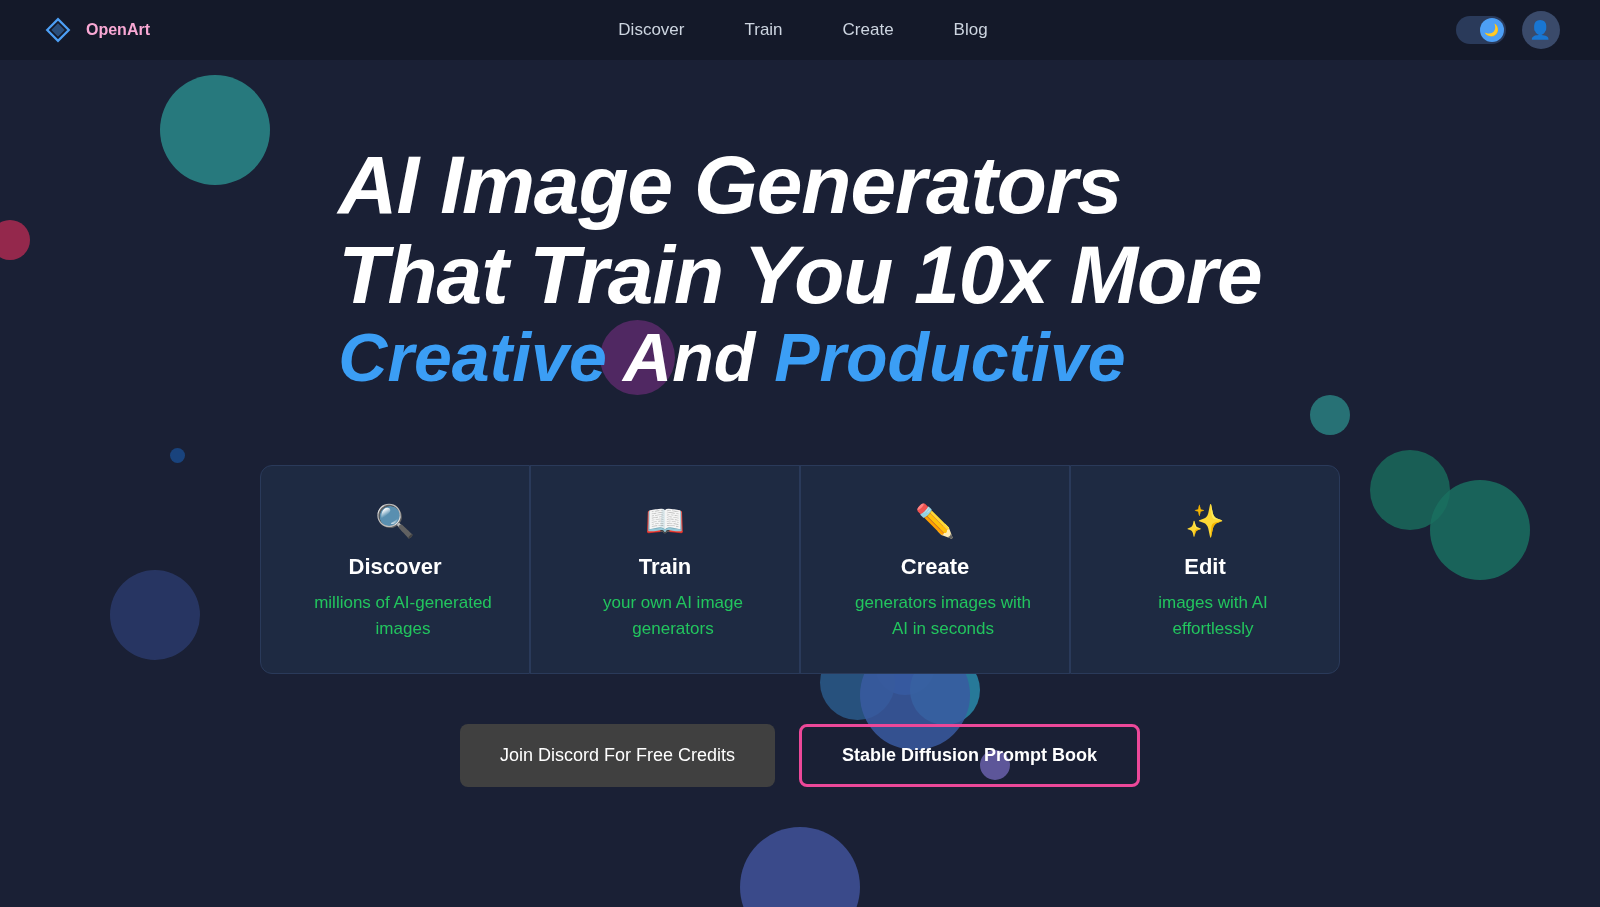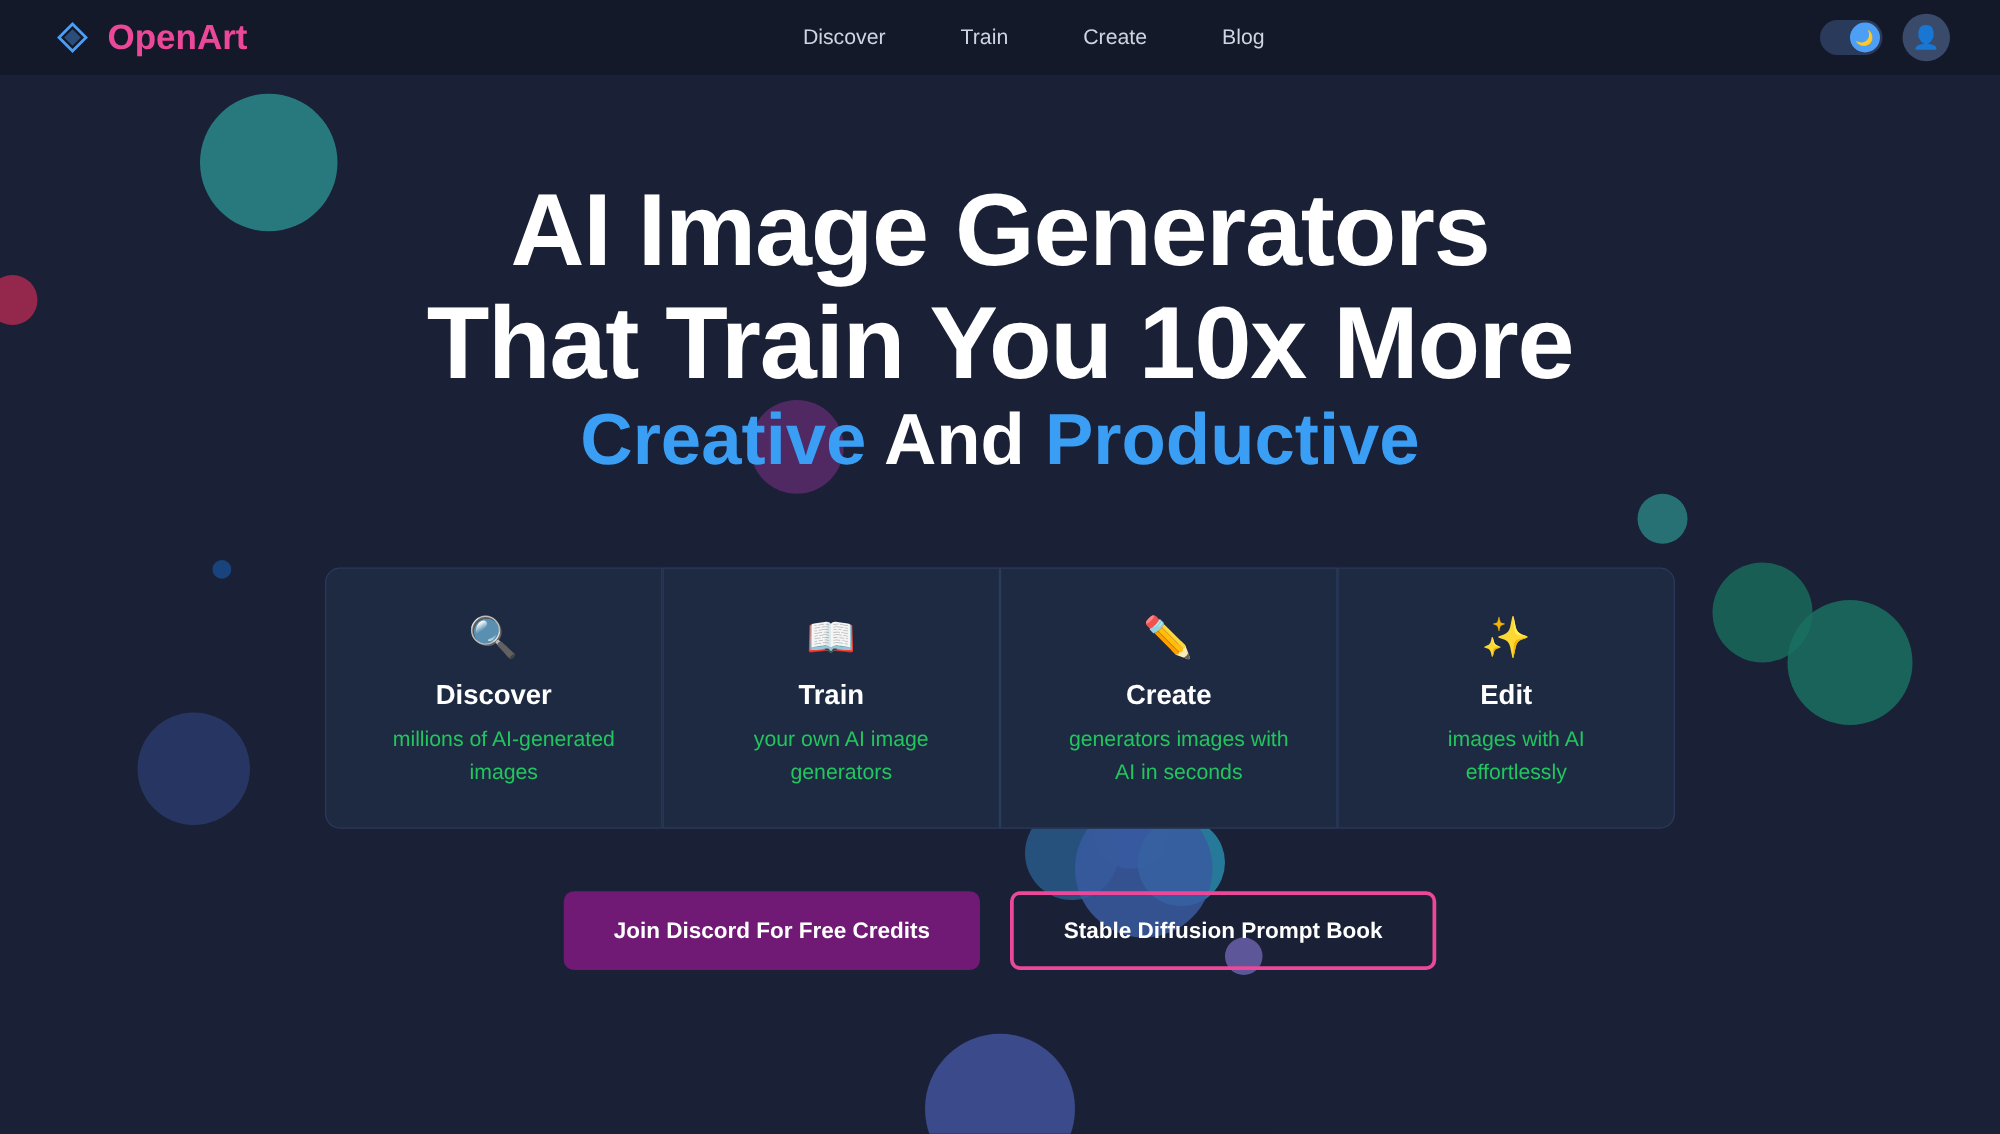--- a/index.html
+++ b/index.html
@@ -20,22 +20,22 @@
       background: #141929;
       display: flex;
       align-items: center;
       padding: 0 40px;
       z-index: 100;
     }
     .nav-logo {
       display: flex;
       align-items: center;
       gap: 10px;
-      color: #ec4899;
-      font-size: 28px;
+      color: #f9a8d4;
+      font-size: 16px;
       font-weight: 600;
       flex: 0 0 auto;
     }
     .nav-logo-icon {
       width: 36px;
       height: 36px;
     }
     .nav-links {
       display: flex;
       gap: 60px;
@@ -100,34 +100,34 @@
       padding-top: 60px;
       height: 907px;
       display: flex;
       flex-direction: column;
       align-items: center;
       position: relative;
     }
 
     
     .hero {
-      text-align: center;
       padding: 80px 40px 40px;
       z-index: 10;
       position: relative;
+      font-style: italic;
     }
     .hero-title {
       font-size: 82px;
       font-weight: 800;
       color: #fff;
       line-height: 1.1;
       letter-spacing: -1px;
     }
     .hero-title-line3 {
-      font-size: 58px;
+      font-size: 68px;
       font-weight: 800;
       line-height: 1.1;
     }
     .text-blue { color: #3b9ef5; }
     .text-white { color: #fff; }
 
     
     .cards-row {
       display: flex;
       gap: 0;
@@ -167,27 +167,27 @@
 
     
     .cta-row {
       display: flex;
       gap: 24px;
       margin-top: 50px;
       z-index: 10;
       position: relative;
     }
     .btn-discord {
-      background: #701a75;
+      background: #404040;
       color: #fff;
       border: none;
       border-radius: 8px;
       padding: 2px 40px;
       font-size: 18px;
-      font-weight: 700;
+      font-weight: 400;
       cursor: pointer;
     }
     .btn-stable {
       background: transparent;
       color: #fff;
       border: 3px solid #ec4899;
       border-radius: 8px;
       padding: 18px 40px;
       font-size: 18px;
       font-weight: 600;

